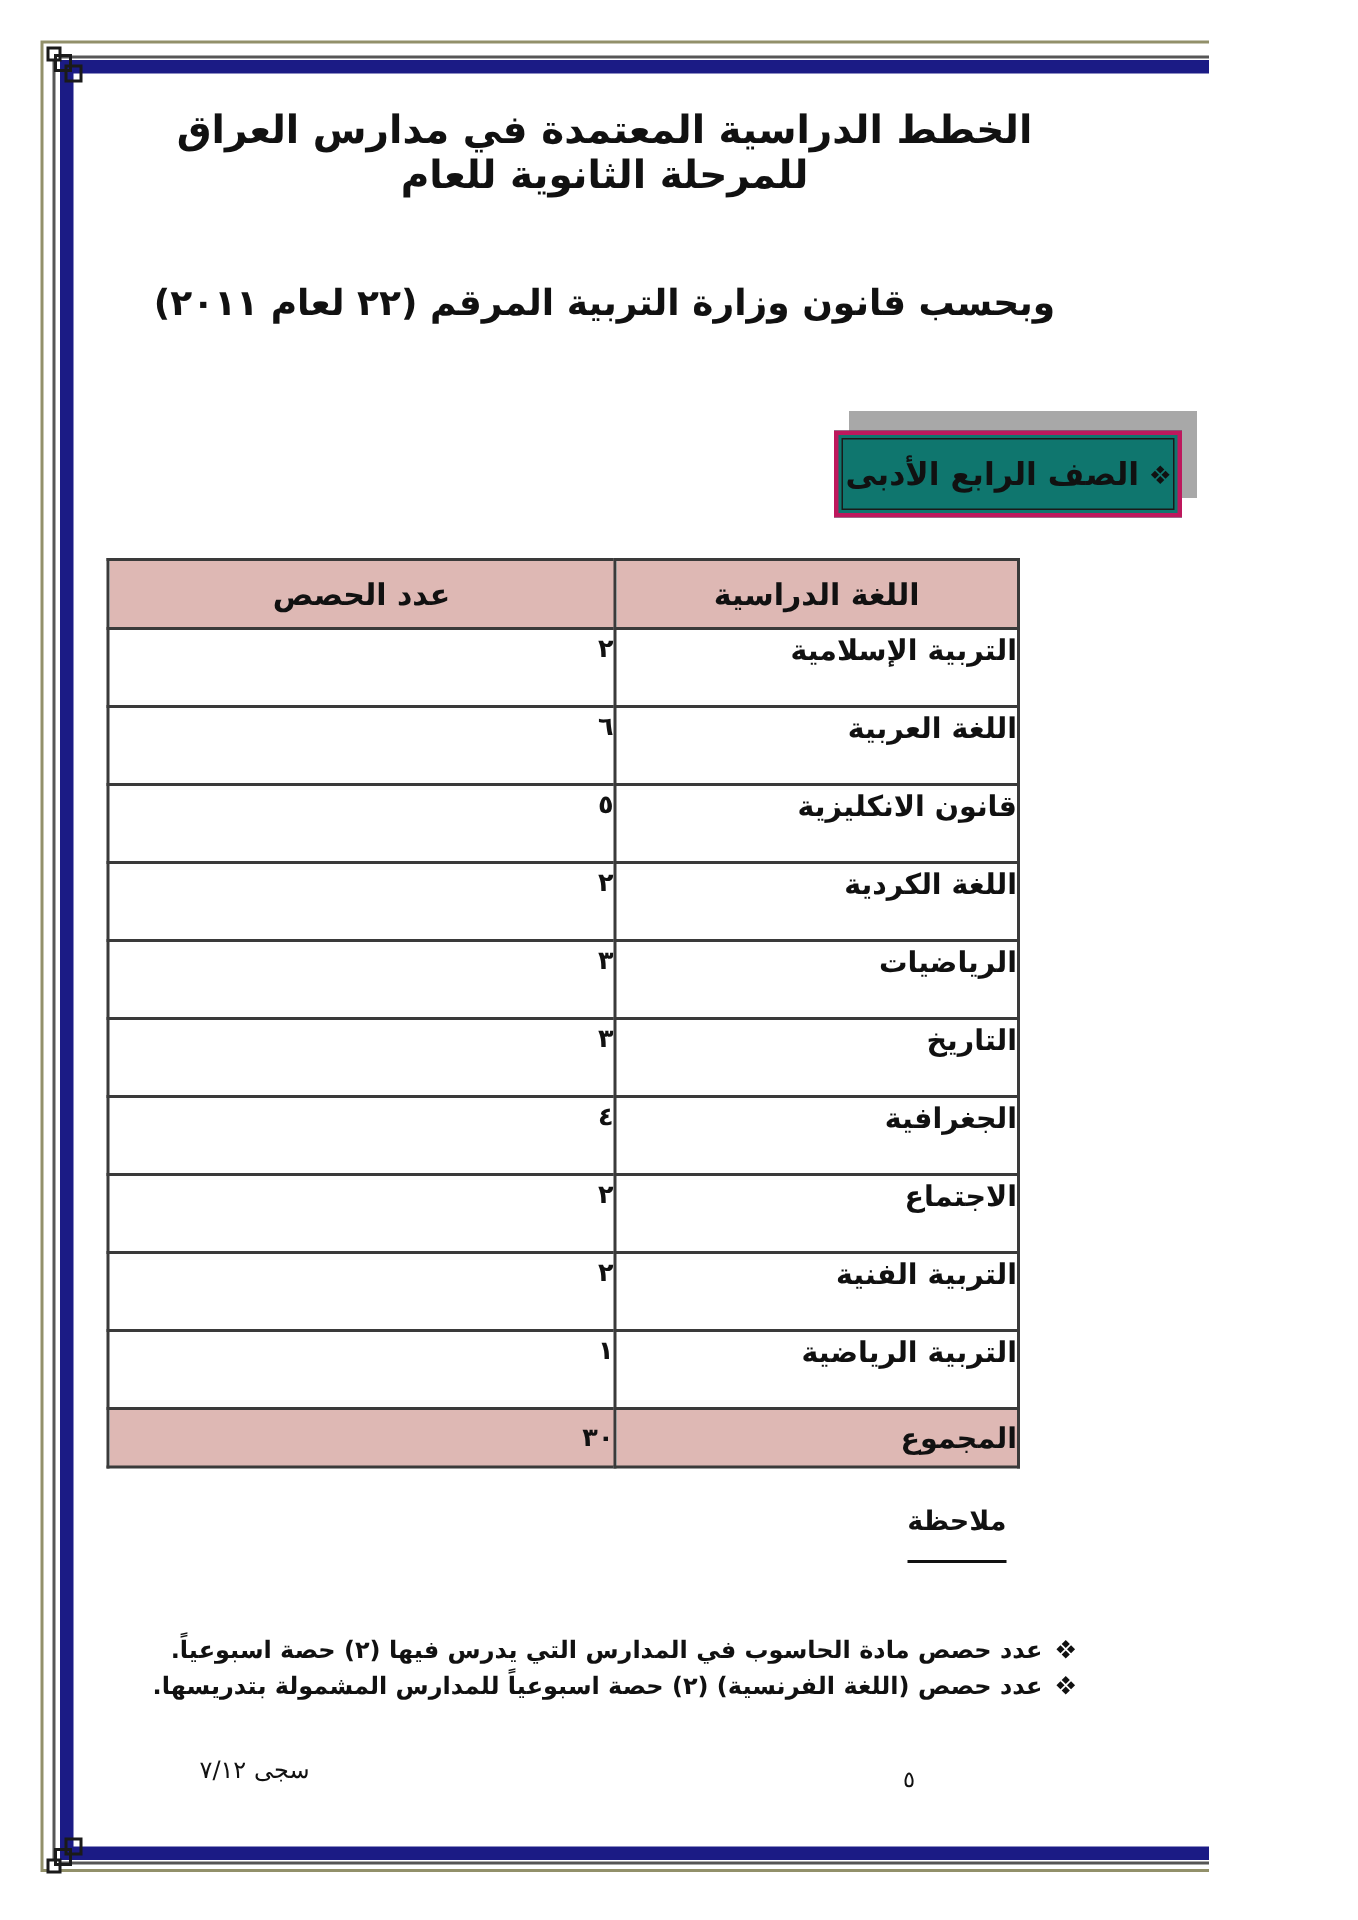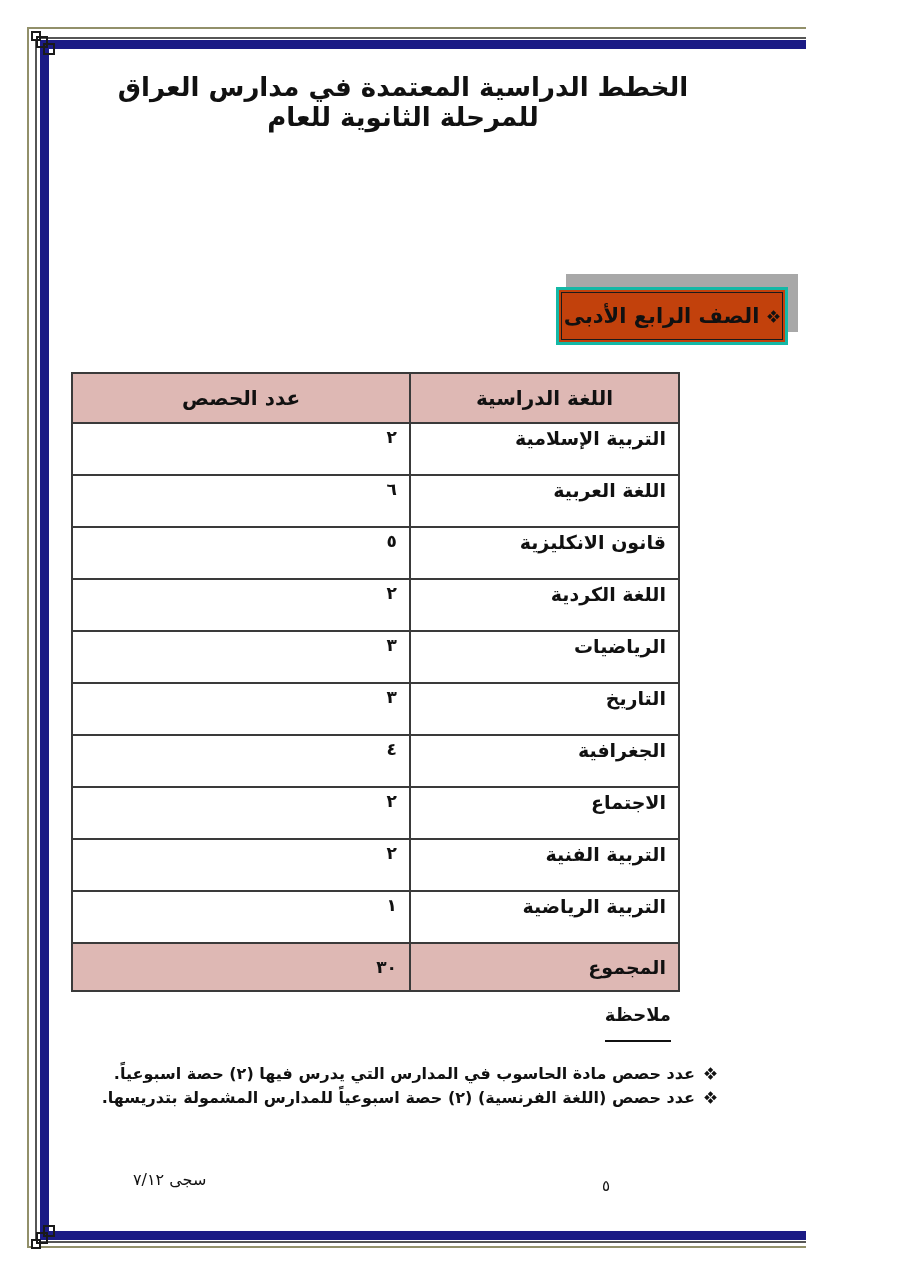--- a/index.html
+++ b/index.html
@@ -21,42 +21,42 @@
   .corner.br{left:848px;top:1222px;transform:scale(-1,-1);}
   
   .title-main{position:absolute;left:70px;right:70px;top:72px;text-align:center;
     font-size:26px;font-weight:bold;}
   .title-year{position:absolute;left:70px;right:70px;top:134px;text-align:center;
     font-size:22px;font-weight:bold;}
   .title-law{position:absolute;left:70px;right:70px;top:188px;text-align:center;
     font-size:24px;font-weight:bold;}
   
   .box-shadow{position:absolute;left:566px;top:274px;width:232px;height:58px;background:#a8a8a8;}
-  .section-box{position:absolute;left:556px;top:287px;width:232px;height:58px;background:#c2410c;
-    border:3px solid #14b8a6;box-sizing:border-box;}
+  .section-box{position:absolute;left:556px;top:287px;width:232px;height:58px;background:#0f766e;
+    border:3px solid #be185d;box-sizing:border-box;}
   .section-box-inner{position:absolute;inset:2px;border:1px solid #1a1a1a;
     display:flex;align-items:center;justify-content:center;gap:8px;
     font-size:21px;font-weight:bold;direction:rtl;}
   
   .subjects{position:absolute;right:126px;top:372px;width:607px;border-collapse:collapse;
     direction:rtl;table-layout:fixed;}
   .subjects th,.subjects td{border:2px solid #3a3a3a;font-weight:bold;
-    padding:12px;overflow:hidden;}
+    padding:0;overflow:hidden;}
   .subjects thead tr{height:46px;}
   .subjects thead th{background:#deb8b4;font-size:20px;vertical-align:middle;}
   .subjects tbody tr{height:52px;}
   .subjects tbody td{vertical-align:top;padding-top:3px;background:#fff;}
   .subjects .subject-cell{font-size:19px;}
   .subjects .count-cell{font-size:17px;}
   .subjects tfoot tr{height:39px;}
   .subjects tfoot td{background:#deb8b4;vertical-align:middle;font-size:20px;margin-top:36px;}
   
   .note-heading{position:absolute;right:135px;top:1004px;font-size:18px;font-weight:bold;
     border-bottom:2px solid #111;padding-bottom:15px;}
-  .notes-list{position:absolute;right:89px;top:1062px;width:640px;direction:rtl;
+  .notes-list{position:absolute;right:89px;top:1088px;width:640px;direction:rtl;
     font-size:16px;font-weight:bold;line-height:24px;}
   .note-item{display:flex;direction:rtl;align-items:flex-start;gap:9px;}
   .note-item svg{flex:0 0 auto;margin-top:5px;}
   
   .footer-ref{position:absolute;left:133px;top:1170px;font-size:16px;direction:rtl;}
   .page-number{position:absolute;left:602px;top:1177px;font-size:15px;}
 </style>
 </head>
 <body>
 
@@ -80,20 +80,21 @@
     <rect x="7" y="7" width="10" height="10" fill="none" stroke="#1a1a1a" stroke-width="2"></rect>
     <rect x="14" y="14" width="10" height="10" fill="none" stroke="#1a1a1a" stroke-width="2"></rect>
   </svg></div>
   <div class="corner br"><svg width="28" height="28" viewBox="0 0 28 28" aria-hidden="true">
     <rect x="2" y="2" width="8" height="8" fill="#ffffff" stroke="#1a1a1a" stroke-width="2"></rect>
     <rect x="7" y="7" width="10" height="10" fill="none" stroke="#1a1a1a" stroke-width="2"></rect>
     <rect x="14" y="14" width="10" height="10" fill="none" stroke="#1a1a1a" stroke-width="2"></rect>
   </svg></div>
 
   <div class="title-main">الخطط الدراسية المعتمدة في مدارس العراق للمرحلة الثانوية للعام</div>
+  <div class="title-law">وبحسب قانون وزارة التربية المرقم (٢٢ لعام ٢٠١١)</div>
 
   <div class="box-shadow"></div>
   <div class="section-box">
     <div class="section-box-inner">
       <span id="box-bullet-slot" style="display:inline-flex;">
           <svg width="13" height="13" viewBox="0 0 24 24" aria-hidden="true">
     <g fill="#111">
       <path d="M12 0.5 L17 5.5 L12 10.5 L7 5.5 Z"></path>
       <path d="M5.5 7 L10.5 12 L5.5 17 L0.5 12 Z"></path>
       <path d="M18.5 7 L23.5 12 L18.5 17 L13.5 12 Z"></path>

